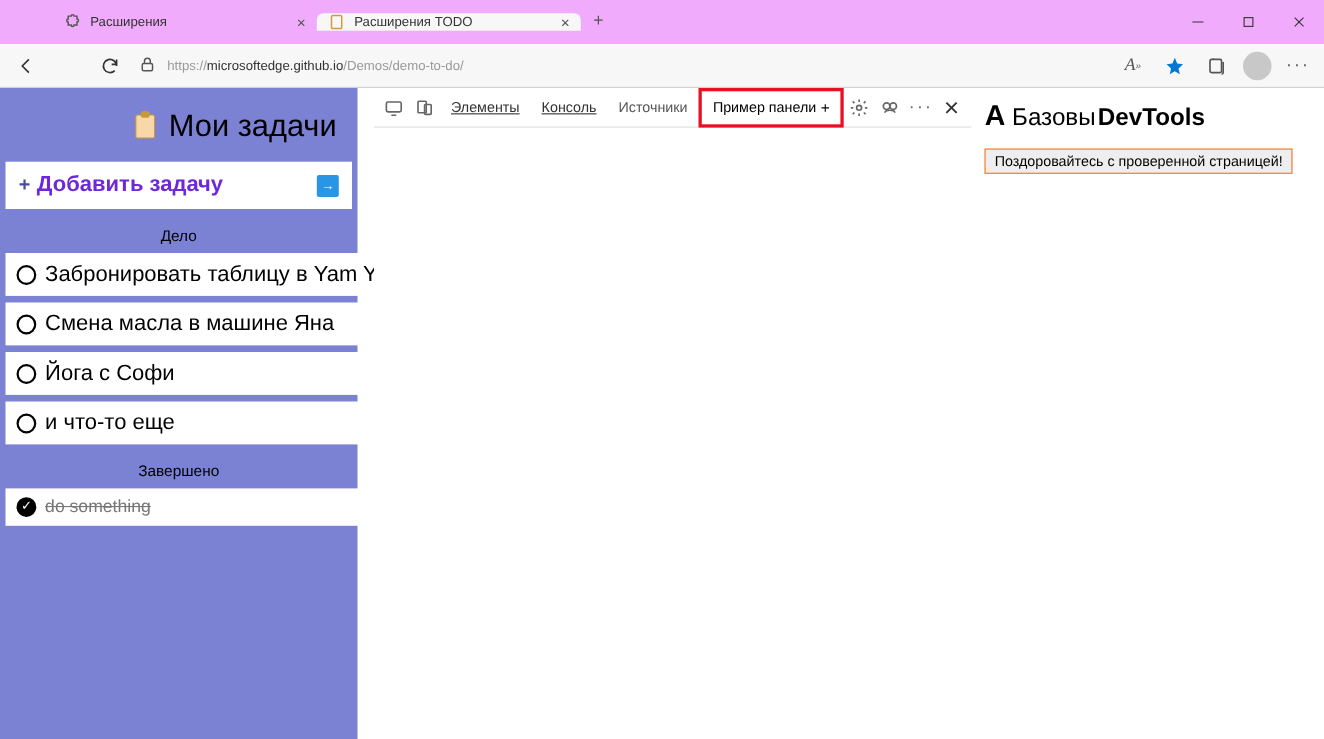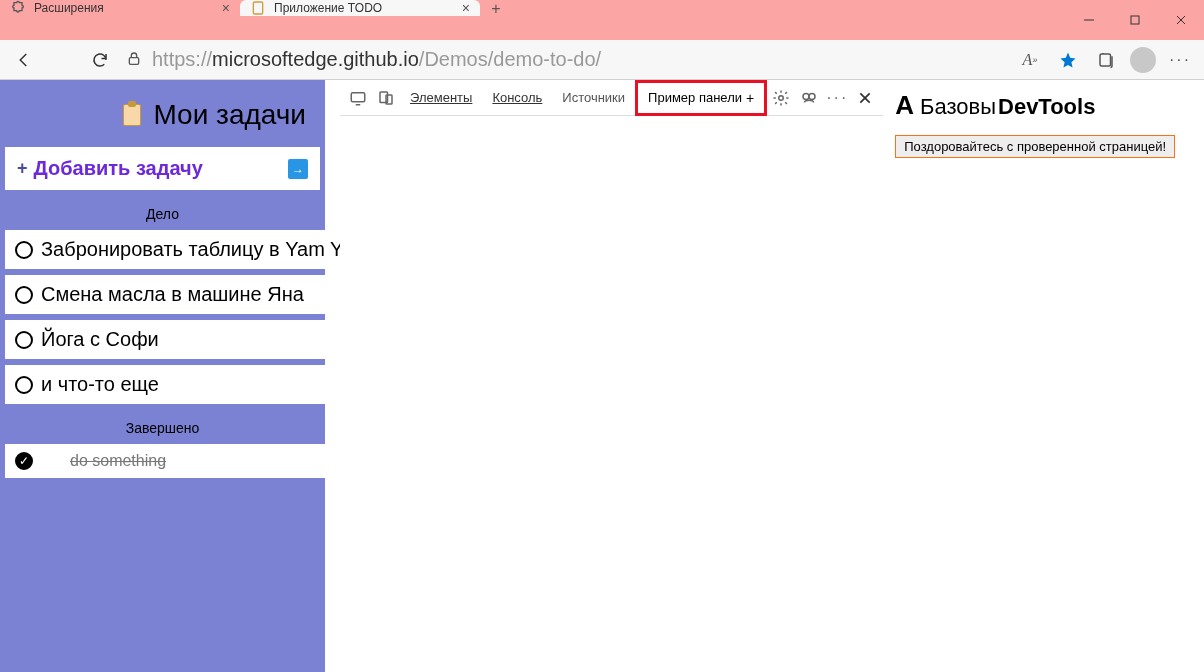--- a/index.html
+++ b/index.html
@@ -1,35 +1,35 @@
 <!DOCTYPE html>
 <html><head>
   <meta charset="utf-8">
   <style>
     * { margin: 0; padding: 0; box-sizing: border-box; font-family: "Segoe UI", Arial, sans-serif; }
     body { width: 1204px; height: 672px; background: #fff; overflow: hidden; }
 
     
-    .title-bar { height: 40px; background: #fca5a5; display: flex; align-items: flex-start; }
+    .title-bar { height: 40px; background: #f0abfc; display: flex; align-items: center; padding-left: 48px; }
     .tab { display: flex; align-items: center; padding: 0 10px; gap: 8px; min-width: 240px; position: relative; }
     .tab.active { background: #f7f7f7; border-top-left-radius: 6px; border-top-right-radius: 6px; }
     .tab-icon { width: 16px; height: 16px; display: inline-block; }
     .tab-title { font-size: 12px; color: #333; flex: 1; }
     .tab-close { font-size: 14px; color: #555; cursor: pointer; }
     .new-tab { display: flex; align-items: center; justify-content: center; width: 32px; font-size: 16px; color: #555; cursor: pointer; }
     .title-spacer { flex: 1; }
     .caption-controls { display: flex; align-items: center; }
     .caption-btn { width: 46px; height: 40px; display: flex; align-items: center; justify-content: center; color: #333; font-size: 12px; }
 
     
     .address-bar { height: 40px; background: #f7f7f7; display: flex; align-items: center; padding: 0 6px; gap: 2px; border-bottom: 1px solid #d0d0d0; }
     .addr-btn { width: 36px; height: 36px; display: flex; align-items: center; justify-content: center; color: #555; font-size: 16px; border-radius: 4px; }
     .url-area { flex: 1; display: flex; align-items: center; padding: 0 6px; height: 32px; }
     .lock-icon { width: 18px; height: 18px; color: #555; margin-right: 8px; }
-    .url-text { font-size: 20px; color: #333; }
+    .url-text { font-size: 12px; color: #333; }
     .url-text .gray { color: #999; }
     .addr-icon-star { color: #0078d4; }
     .addr-icon-dots { letter-spacing: 2px; }
     .avatar { width: 26px; height: 26px; border-radius: 50%; background: #c8c8c8; margin: 0 4px; }
 
     
     .content { display: flex; height: 592px; }
 
     
     .sidebar { width: 325px; background: #7b81d3; padding: 5px; display: flex; flex-direction: column; gap: 6px; }
@@ -42,21 +42,21 @@
     .add-plus { color: #4a4a9e; font-size: 18px; font-weight: 700; }
     .add-label { color: #6d28d9; font-size: 20px; }
     .arrow-btn { width: 20px; height: 20px; background: #2996e5; color: #fff; display: flex; align-items: center; justify-content: center; font-size: 12px; border-radius: 2px; }
     .section-label { text-align: center; font-size: 14px; color: #000; margin: 10px 0 2px; }
     .task-item { background: #fff; display: flex; align-items: center; padding: 8px 10px; gap: 8px; width: 353px; }
     .task-item.wide { width: 420px; }
     .task-circle { width: 18px; height: 18px; border: 2px solid #000; border-radius: 50%; flex-shrink: 0; }
     .task-text { font-size: 20px; color: #000; white-space: nowrap; }
     .done .task-circle { background: #000; }
     .done .task-circle::after { content: "✓"; color: #fff; font-size: 12px; position: relative; top: -3px; left: 2px; }
-    .done .task-text { text-decoration: line-through; color: #777; font-size: 16px; margin-left: 29px; }
+    .done .task-text { text-decoration: line-through; color: #777; font-size: 16px; }
 
     
     .devtools { flex: 1; background: #fff; display: flex; flex-direction: row; position: relative; margin-left: 15px; }
     .dt-tabs { height: 36px; border-bottom: 1px solid #ddd; display: flex; align-items: center; padding: 0 4px; }
     .dt-iconbtn { width: 28px; height: 28px; display: flex; align-items: center; justify-content: center; color: #666; }
     .dt-tab { padding: 0 10px; font-size: 13px; height: 36px; display: flex; align-items: center; color: #333; text-decoration: underline; }
     .dt-tab.noline { text-decoration: none; color: #555; }
     .dt-tab.active { border: 3px solid #e81123; font-weight: 500; color: #000; text-decoration: none; position: relative; }
     .dt-plus { margin-left: 4px; font-size: 14px; }
     .dt-spacer { flex: 1; }
@@ -78,21 +78,21 @@
     </span>
     <span class="tab-title">Расширения</span>
     <span class="tab-close">×</span>
   </div>
   <div class="tab active">
     <span class="tab-icon">
       <svg viewBox="0 0 24 24" width="16" height="16" fill="none" stroke="#d49a3a" stroke-width="2">
           <rect x="5" y="3" width="14" height="18" rx="2"></rect>
         </svg>
     </span>
-    <span class="tab-title">Приложение TODO</span>
+    <span class="tab-title">Расширения TODO</span>
     <span class="tab-close">×</span>
   </div>
   <div class="new-tab">+</div>
   <div class="title-spacer"></div>
   <div class="caption-controls">
     <div class="caption-btn">
       <svg width="12" height="12" viewBox="0 0 12 12">
           <line x1="1" y1="6" x2="11" y2="6" stroke="#333" stroke-width="1"></line>
         </svg>
     </div>

